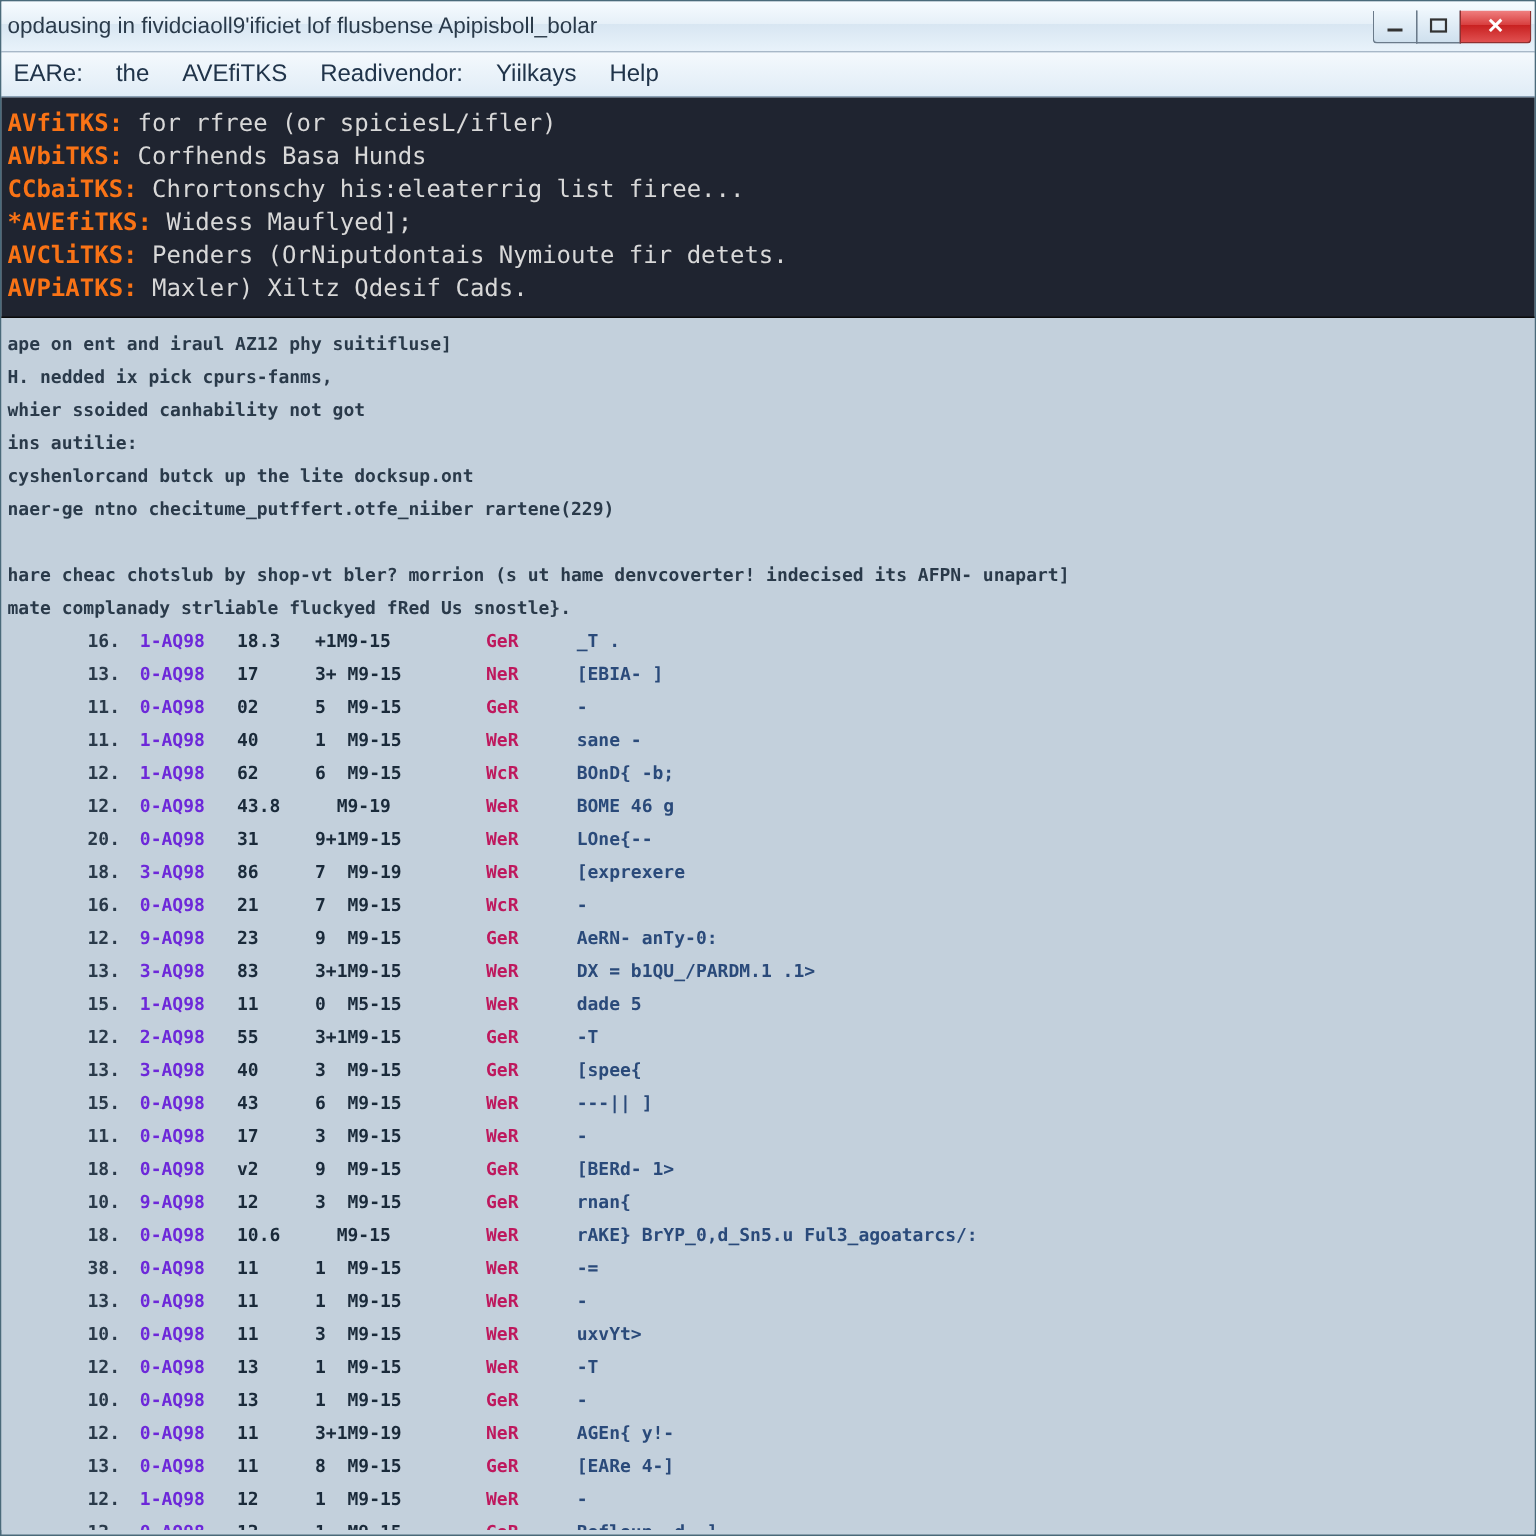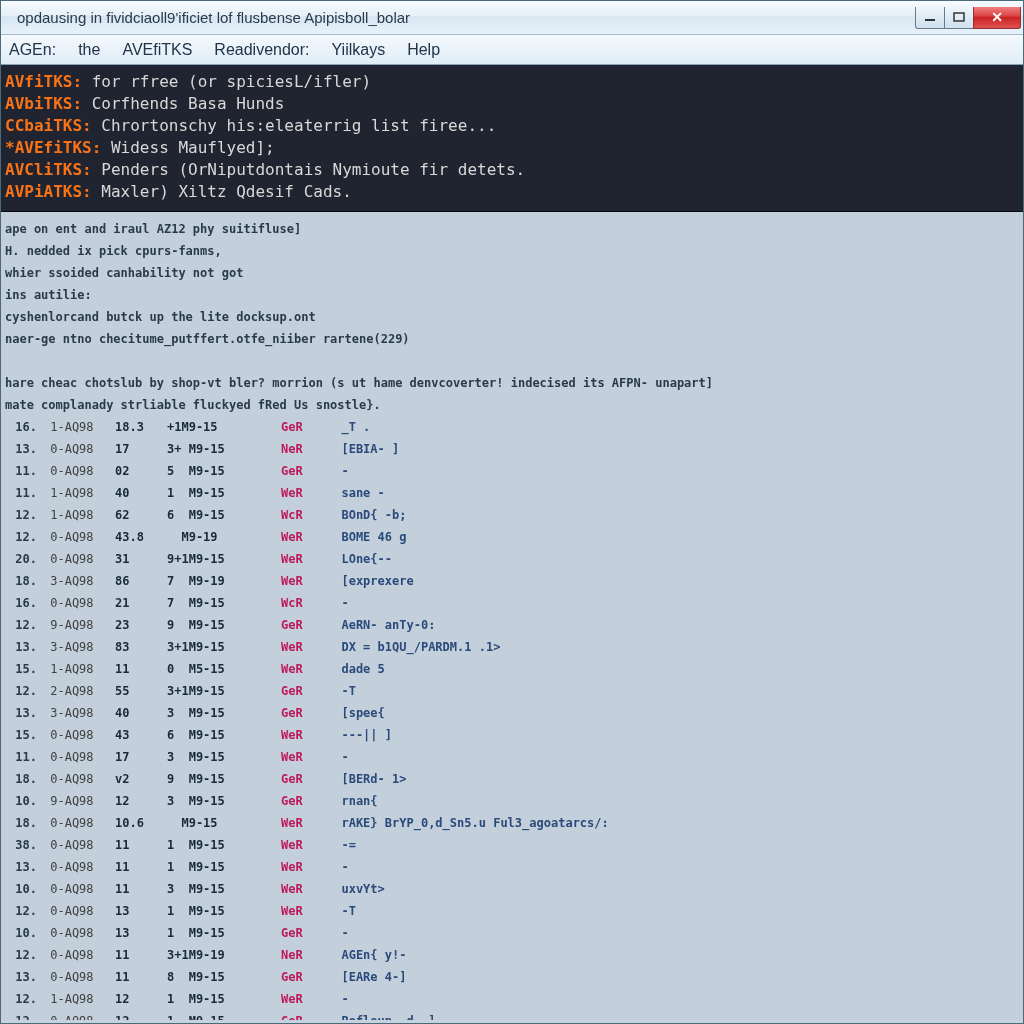--- a/index.html
+++ b/index.html
@@ -1,34 +1,34 @@
 <!DOCTYPE html>
 <html><head>
 <meta charset="utf-8">
 <style>
   * { margin:0; padding:0; box-sizing:border-box; }
   html,body { width:1024px; height:1024px; overflow:hidden; font-family:"Segoe UI",Tahoma,sans-serif; background:#5a7a8a; }
   .window { position:absolute; left:0; top:0; width:1024px; height:1024px; background:#c5d3df; border:1px solid #4a6a7a; box-shadow:0 0 8px rgba(0,0,0,.3); }
-  .titlebar { height:34px; display:flex; align-items:center; background:linear-gradient(to bottom,#f6fbff 0%,#e6f0f8 45%,#d8e6f2 46%,#e8f2fa 100%); border-bottom:1px solid #a8b8c8; padding-left:16px; }
+  .titlebar { height:34px; display:flex; align-items:center; background:linear-gradient(to bottom,#f6fbff 0%,#e6f0f8 45%,#d8e6f2 46%,#e8f2fa 100%); border-bottom:1px solid #a8b8c8; padding-left:4px; }
   .titlebar-text { flex:1; font-size:15px; color:#2a3a4a; white-space:nowrap; overflow:hidden; }
   .win-controls { display:flex; height:22px; margin-right:2px; }
   .win-btn { width:30px; height:22px; border:1px solid #6a7a8a; border-top:none; background:linear-gradient(to bottom,#eef6fc,#cfe0ee); display:flex; align-items:center; justify-content:center; font-size:11px; font-family:Arial; color:#333; margin-left:-1px; }
   .win-btn.min { border-bottom-left-radius:3px; }
   .win-btn.close { width:48px; background:linear-gradient(to bottom,#f08080 0%,#d84040 45%,#c82020 46%,#e05050 100%); color:#fff; font-size:14px; font-weight:bold; border-color:#903030; border-bottom-right-radius:3px; }
   .win-btn svg { width:12px; height:10px; }
   .menubar { height:30px; display:flex; align-items:center; background:linear-gradient(to bottom,#f4f9fd,#e0ecf6); border-bottom:1px solid #8aa0b4; padding-left:8px; font-size:16px; color:#20344a; gap:22px; }
   .menubar span { cursor:default; }
   .console { background:#1f2430; color:#d8d8d8; font-family:"DejaVu Sans Mono","Consolas",monospace; font-size:16px; line-height:22px; padding:6px 4px 8px 4px; white-space:pre; letter-spacing:0; border-bottom:1px solid #0a0a0a;}
   .console .tag { color:#f97316; font-weight:bold; }
   .console .body { color:#d8d8d8; }
   .content { background:#c3d0dc; font-family:"DejaVu Sans Mono","Consolas",monospace; font-size:12px; line-height:22px; color:#1a2a3a; padding:6px 4px 0 4px; white-space:pre; height:calc(100% - 34px - 30px - 150px); overflow:hidden;}
   .content .intro { color:#2a3a4a; font-weight:bold; }
-  .row { display:flex; }
+  .row { display:flex;margin-left:43px; }
   .row .n1 { width:32px; text-align:right; color:#2a3a4a; font-weight:bold;}
-  .row .code { color:#404040; font-weight:normal; width:78px; padding-left:6px;}
+  .row .code { color:#6d28d9; font-weight:bold; width:78px; padding-left:6px;}
   .row .v1 { width:48px; text-align:left; color:#1a2a3a; font-weight:bold;}
   .row .v2 { width:48px; color:#1a2a3a; font-weight:bold; padding-left:4px;}
   .row .m  { width:70px; color:#1a2a3a; font-weight:bold;}
   .row .r  { width:46px; color:#be185d; font-weight:bold;}
   .row .rest { color:#2a4a7a; font-weight:bold;}
 </style>
 </head>
 <body>
 
 <div class="window">
@@ -46,21 +46,21 @@
             <rect x="1" y="1" width="10" height="8" fill="none" stroke="#333" stroke-width="1.5"></rect>
           </svg>
       </div>
       <div class="win-btn close">
         <span>✕</span>
       </div>
     </div>
   </div>
 
   <div class="menubar">
-    <span>AGEn:</span>
+    <span>EARe:</span>
     <span>the</span>
     <span>AVEfiTKS</span>
     <span>Readivendor:</span>
     <span>Yiilkays</span>
     <span>Help</span>
   </div>
 
   <div class="console" id="console"><div><span class="tag">AVfiTKS:</span><span class="body"> for rfree (or spiciesL/ifler)</span></div><div><span class="tag">AVbiTKS:</span><span class="body"> Corfhends Basa Hunds</span></div><div><span class="tag">CCbaiTKS:</span><span class="body"> Chrortonschy his:eleaterrig list firee...</span></div><div><span class="tag">*AVEfiTKS:</span><span class="body"> Widess Mauflyed];</span></div><div><span class="tag">AVCliTKS:</span><span class="body"> Penders (OrNiputdontais Nymioute fir detets.</span></div><div><span class="tag">AVPiATKS:</span><span class="body"> Maxler) Xiltz Qdesif Cads.</span></div></div>
 
   <div class="content" id="content"><div class="intro">ape on ent and iraul AZ12 phy suitifluse]</div><div class="intro">H. nedded ix pick cpurs-fanms,</div><div class="intro">whier ssoided canhability not got</div><div class="intro">ins autilie:</div><div class="intro">cyshenlorcand butck up the lite docksup.ont</div><div class="intro">naer-ge ntno checitume_putffert.otfe_niiber rartene(229)</div><div class="intro">&nbsp;</div><div class="intro">hare cheac chotslub by shop-vt bler? morrion (s ut hame denvcoverter! indecised its AFPN- unapart]</div><div class="intro">mate complanady strliable fluckyed fRed Us snostle}.</div><div class="row"><span class="n1">16.</span><span class="code"> 1-AQ98</span><span class="v1">18.3</span><span class="v2">+1M9-15</span><span class="m">  </span><span class="r">GeR</span><span class="rest">  _T .</span></div><div class="row"><span class="n1">13.</span><span class="code"> 0-AQ98</span><span class="v1">17</span><span class="v2">3+ M9-15</span><span class="m">  </span><span class="r">NeR</span><span class="rest">  [EBIA- ]</span></div><div class="row"><span class="n1">11.</span><span class="code"> 0-AQ98</span><span class="v1">02</span><span class="v2">5  M9-15</span><span class="m">  </span><span class="r">GeR</span><span class="rest">  -</span></div><div class="row"><span class="n1">11.</span><span class="code"> 1-AQ98</span><span class="v1">40</span><span class="v2">1  M9-15</span><span class="m">  </span><span class="r">WeR</span><span class="rest">  sane -</span></div><div class="row"><span class="n1">12.</span><span class="code"> 1-AQ98</span><span class="v1">62</span><span class="v2">6  M9-15</span><span class="m">  </span><span class="r">WcR</span><span class="rest">  BOnD{ -b;</span></div><div class="row"><span class="n1">12.</span><span class="code"> 0-AQ98</span><span class="v1">43.8</span><span class="v2">  M9-19</span><span class="m">  </span><span class="r">WeR</span><span class="rest">  BOME 46 g</span></div><div class="row"><span class="n1">20.</span><span class="code"> 0-AQ98</span><span class="v1">31</span><span class="v2">9+1M9-15</span><span class="m">  </span><span class="r">WeR</span><span class="rest">  LOne{--</span></div><div class="row"><span class="n1">18.</span><span class="code"> 3-AQ98</span><span class="v1">86</span><span class="v2">7  M9-19</span><span class="m">  </span><span class="r">WeR</span><span class="rest">  [exprexere</span></div><div class="row"><span class="n1">16.</span><span class="code"> 0-AQ98</span><span class="v1">21</span><span class="v2">7  M9-15</span><span class="m">  </span><span class="r">WcR</span><span class="rest">  -</span></div><div class="row"><span class="n1">12.</span><span class="code"> 9-AQ98</span><span class="v1">23</span><span class="v2">9  M9-15</span><span class="m">  </span><span class="r">GeR</span><span class="rest">  AeRN- anTy-0:</span></div><div class="row"><span class="n1">13.</span><span class="code"> 3-AQ98</span><span class="v1">83</span><span class="v2">3+1M9-15</span><span class="m">  </span><span class="r">WeR</span><span class="rest">  DX = b1QU_/PARDM.1 .1&gt;</span></div><div class="row"><span class="n1">15.</span><span class="code"> 1-AQ98</span><span class="v1">11</span><span class="v2">0  M5-15</span><span class="m">  </span><span class="r">WeR</span><span class="rest">  dade 5</span></div><div class="row"><span class="n1">12.</span><span class="code"> 2-AQ98</span><span class="v1">55</span><span class="v2">3+1M9-15</span><span class="m">  </span><span class="r">GeR</span><span class="rest">  -T</span></div><div class="row"><span class="n1">13.</span><span class="code"> 3-AQ98</span><span class="v1">40</span><span class="v2">3  M9-15</span><span class="m">  </span><span class="r">GeR</span><span class="rest">  [spee{</span></div><div class="row"><span class="n1">15.</span><span class="code"> 0-AQ98</span><span class="v1">43</span><span class="v2">6  M9-15</span><span class="m">  </span><span class="r">WeR</span><span class="rest">  ---|| ]</span></div><div class="row"><span class="n1">11.</span><span class="code"> 0-AQ98</span><span class="v1">17</span><span class="v2">3  M9-15</span><span class="m">  </span><span class="r">WeR</span><span class="rest">  -</span></div><div class="row"><span class="n1">18.</span><span class="code"> 0-AQ98</span><span class="v1">v2</span><span class="v2">9  M9-15</span><span class="m">  </span><span class="r">GeR</span><span class="rest">  [BERd- 1&gt;</span></div><div class="row"><span class="n1">10.</span><span class="code"> 9-AQ98</span><span class="v1">12</span><span class="v2">3  M9-15</span><span class="m">  </span><span class="r">GeR</span><span class="rest">  rnan{</span></div><div class="row"><span class="n1">18.</span><span class="code"> 0-AQ98</span><span class="v1">10.6</span><span class="v2">  M9-15</span><span class="m">  </span><span class="r">WeR</span><span class="rest">  rAKE} BrYP_0,d_Sn5.u Ful3_agoatarcs/:</span></div><div class="row"><span class="n1">38.</span><span class="code"> 0-AQ98</span><span class="v1">11</span><span class="v2">1  M9-15</span><span class="m">  </span><span class="r">WeR</span><span class="rest">  -=</span></div><div class="row"><span class="n1">13.</span><span class="code"> 0-AQ98</span><span class="v1">11</span><span class="v2">1  M9-15</span><span class="m">  </span><span class="r">WeR</span><span class="rest">  -</span></div><div class="row"><span class="n1">10.</span><span class="code"> 0-AQ98</span><span class="v1">11</span><span class="v2">3  M9-15</span><span class="m">  </span><span class="r">WeR</span><span class="rest">  uxvYt&gt;</span></div><div class="row"><span class="n1">12.</span><span class="code"> 0-AQ98</span><span class="v1">13</span><span class="v2">1  M9-15</span><span class="m">  </span><span class="r">WeR</span><span class="rest">  -T</span></div><div class="row"><span class="n1">10.</span><span class="code"> 0-AQ98</span><span class="v1">13</span><span class="v2">1  M9-15</span><span class="m">  </span><span class="r">GeR</span><span class="rest">  -</span></div><div class="row"><span class="n1">12.</span><span class="code"> 0-AQ98</span><span class="v1">11</span><span class="v2">3+1M9-19</span><span class="m">  </span><span class="r">NeR</span><span class="rest">  AGEn{ y!-</span></div><div class="row"><span class="n1">13.</span><span class="code"> 0-AQ98</span><span class="v1">11</span><span class="v2">8  M9-15</span><span class="m">  </span><span class="r">GeR</span><span class="rest">  [EARe 4-]</span></div><div class="row"><span class="n1">12.</span><span class="code"> 1-AQ98</span><span class="v1">12</span><span class="v2">1  M9-15</span><span class="m">  </span><span class="r">WeR</span><span class="rest">  -</span></div><div class="row"><span class="n1">12.</span><span class="code"> 0-AQ98</span><span class="v1">12</span><span class="v2">1  M9-15</span><span class="m">  </span><span class="r">GeR</span><span class="rest">  Refleup  d- ]</span></div></div>

